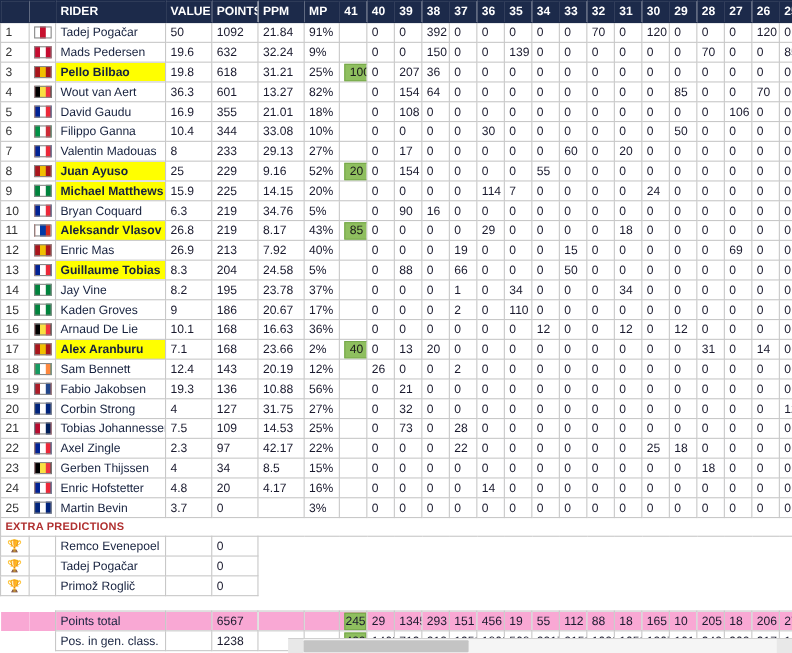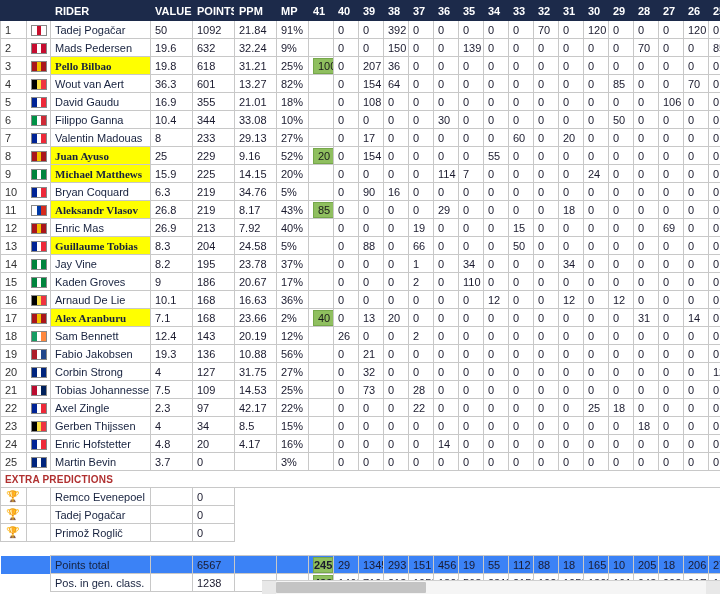--- a/index.html
+++ b/index.html
@@ -47,21 +47,21 @@
   col.c-mp     { width: 32px; }
   col.c-n      { width: 25px; }
 
   td.rank { text-align: left; color: #333; }
   td.rider { color: #16213e; }
   td.num { text-align: left; }
   td.stat { text-align: left; }
   tbody tr:nth-child(even) td { background: #ffffff; }
   tbody tr td { background: #ffffff; }
 
-  .hl { background: #ffff00 !important; font-weight: bold; color: #111; font-family: Liberation Serif, serif; }
+  .hl { background: #ffff00 !important; font-weight: bold; color: #111; }
   .greenbox {
     display: inline-block;
     background: #8fbf5f;
     border: 1px solid #76a84a;
     padding: 0 4px;
     min-width: 18px;
     text-align: center;
     line-height: 14px;
     font-size: 11px;
     color: #1a1a1a;
@@ -83,33 +83,32 @@
     height: 17px;
   }
   .trophy { font-size: 11px; text-align: center; padding: 0; }
   .trophy-g { color: #d4a017; }
   .trophy-s { color: #9a9a9a; }
   .trophy-b { color: #b07040; }
   
   .spacer td { border: none; background: #ffffff; height: 14px; }
   
   .totals td {
-    background: #3b82f6;
+    background: #f9a8d4;
     font-weight: normal;
   }
   .totals td.lbl { color: #16213e; }
   .greenbox2 {
     display:inline-block;
     background:#8fbf5f;
     border:1px solid #76a84a;
     padding:0 0;
     min-width: 20px;
     text-align:center;
     line-height:14px;
-    font-weight:bold;
   }
   
   .scrollbar {
     position: absolute;
     left: 262px;
     top: 580px;
     width: 458px;
     height: 14px;
     background: #f0f0f0;
     border-top: 1px solid #d0d0d0;

